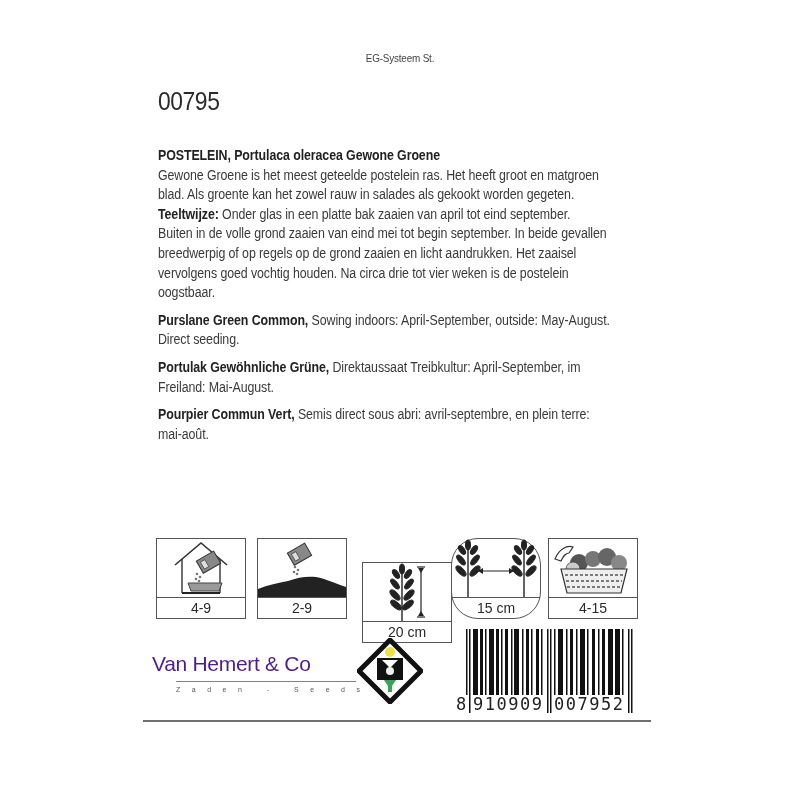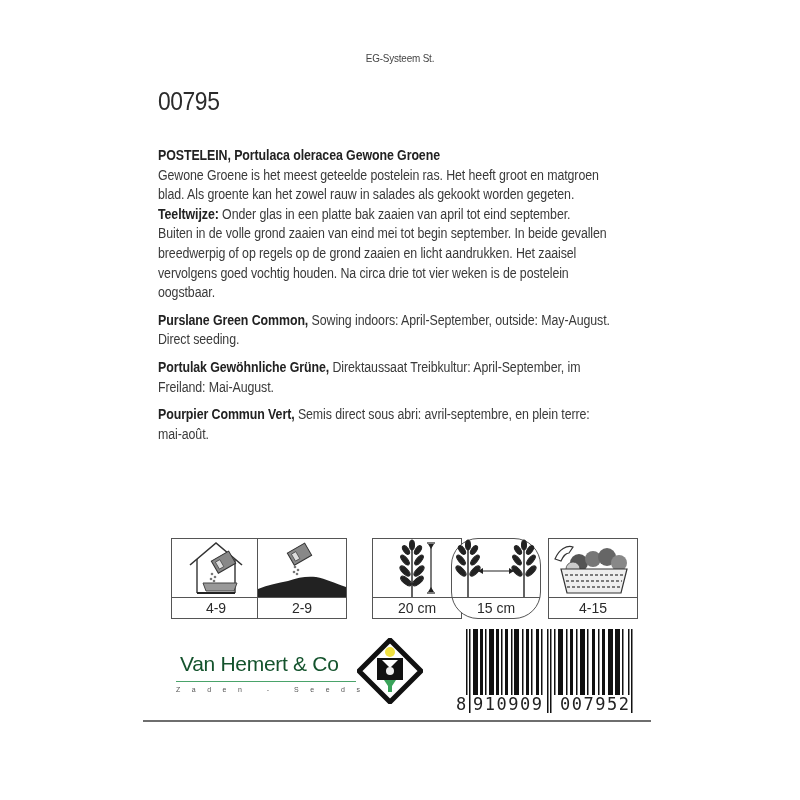--- a/index.html
+++ b/index.html
@@ -32,21 +32,21 @@
       border: 1px solid #555; box-sizing: border-box; background: #fff;
     }
     .icon-area { position: absolute; left: 0; top: 0; width: 88px; height: 58px; border-bottom: 1px solid #555; }
     .icon-area svg { width: 88px; height: 58px; display: block; }
     .icon-label {
       position: absolute; left: 0; top: 59px; width: 88px; height: 21px;
       text-align: center; font-size: 14px; line-height: 21px; color: #2a2a2a;
     }
 
     .brand-name {
-      left: 180px; top: 652px; font-size: 21px; color: #14532d; letter-spacing: -0.3px;
+      left: 152px; top: 652px; font-size: 21px; color: #4c1d95; letter-spacing: -0.3px;
     }
     .brand-rule { left: 176px; top: 681px; width: 180px; height: 1px; background: #4aa36a; }
     .brand-sub {
       left: 176px; top: 686px; font-size: 7px; color: #555; letter-spacing: 11.5px;
     }
     .logo { left: 357px; top: 638px; width: 66px; height: 66px; }
 
     .barcode { left: 456px; top: 629px; width: 190px; height: 86px; }
     .barcode-digits {
       position: absolute; top: 66px; height: 18px; font-size: 17px; line-height: 18px;
@@ -78,21 +78,21 @@
   <p>
     <span class="line"><b>Portulak Gewöhnliche Grüne,</b><span> Direktaussaat Treibkultur: April-September, im</span></span>
     <span class="line">Freiland: Mai-August.</span>
   </p>
   <p>
     <span class="line"><b>Pourpier Commun Vert,</b><span> Semis direct sous abri: avril-septembre, en plein terre:</span></span>
     <span class="line">mai-août.</span>
   </p>
 </div>
 
-<div class="abs icon-box" style="left:171px;">
+<div class="abs icon-box" style="left:156px;">
   <div class="icon-area">
     <svg viewBox="0 0 88 58">
       <polyline points="18,26 44,4 70,26" fill="none" stroke="#333" stroke-width="1.6"></polyline>
       <line x1="25" y1="20" x2="25" y2="54" stroke="#333" stroke-width="1.4"></line>
       <line x1="63" y1="20" x2="63" y2="54" stroke="#333" stroke-width="1.4"></line>
       <line x1="25" y1="54" x2="63" y2="54" stroke="#222" stroke-width="2"></line>
       <polygon points="31,44 65,44 62,52 34,52" fill="#999" stroke="#444" stroke-width="1"></polygon>
       <g transform="rotate(-30 52 24)">
         <rect x="42" y="16" width="20" height="14" fill="#888" stroke="#333" stroke-width="1"></rect>
         <rect x="45" y="19" width="5" height="8" fill="#ddd" stroke="#333" stroke-width="0.6"></rect>
@@ -116,21 +116,21 @@
       </g>
       <circle cx="37" cy="28" r="1.3" fill="#777"></circle>
         <circle cx="40" cy="31" r="1.3" fill="#777"></circle>
       <circle cx="36" cy="33" r="1.3" fill="#777"></circle>
         <circle cx="39" cy="35" r="1.3" fill="#777"></circle>
     </svg>
   </div>
   <div class="icon-label">2-9</div>
 </div>
 
-<div class="abs icon-box" style="left:372px;">
+<div class="abs icon-box" style="left:362px;margin-top:24px;">
   <div class="icon-area">
     <svg viewBox="0 0 88 58">
       <g stroke="#222" fill="#222">
         <line x1="39" y1="58" x2="39" y2="6" stroke-width="1.4"></line>
         <ellipse cx="39" cy="6" rx="2.5" ry="5"></ellipse>
         <ellipse cx="33" cy="11" rx="2.5" ry="5" transform="rotate(-35 33 11)"></ellipse>
         <ellipse cx="45" cy="11" rx="2.5" ry="5" transform="rotate(35 45 11)"></ellipse>
         <ellipse cx="32" cy="21" rx="2.5" ry="6" transform="rotate(-40 32 21)"></ellipse>
         <ellipse cx="46" cy="21" rx="2.5" ry="6" transform="rotate(40 46 21)"></ellipse>
         <ellipse cx="32" cy="32" rx="2.8" ry="6.5" transform="rotate(-45 32 32)"></ellipse>
@@ -244,16 +244,16 @@
         <rect x="146" y="0" width="3" height="66"></rect>
       <rect x="152" y="0" width="5" height="66"></rect>
         <rect x="159" y="0" width="5" height="66"></rect>
       <rect x="166" y="0" width="1.5" height="66"></rect>
       <rect x="172" y="0" width="1.5" height="84"></rect>
         <rect x="175" y="0" width="1.5" height="84"></rect>
     </g>
   </svg>
   <span class="barcode-digits" style="left:0px;">8</span>
   <span class="barcode-digits" style="left:17px;">910909</span>
-  <span class="barcode-digits" style="left:104px;">007952</span>
+  <span class="barcode-digits" style="left:98px;">007952</span>
 </div>
 
 <div class="abs bottom-rule"></div>
 
 </body></html>

